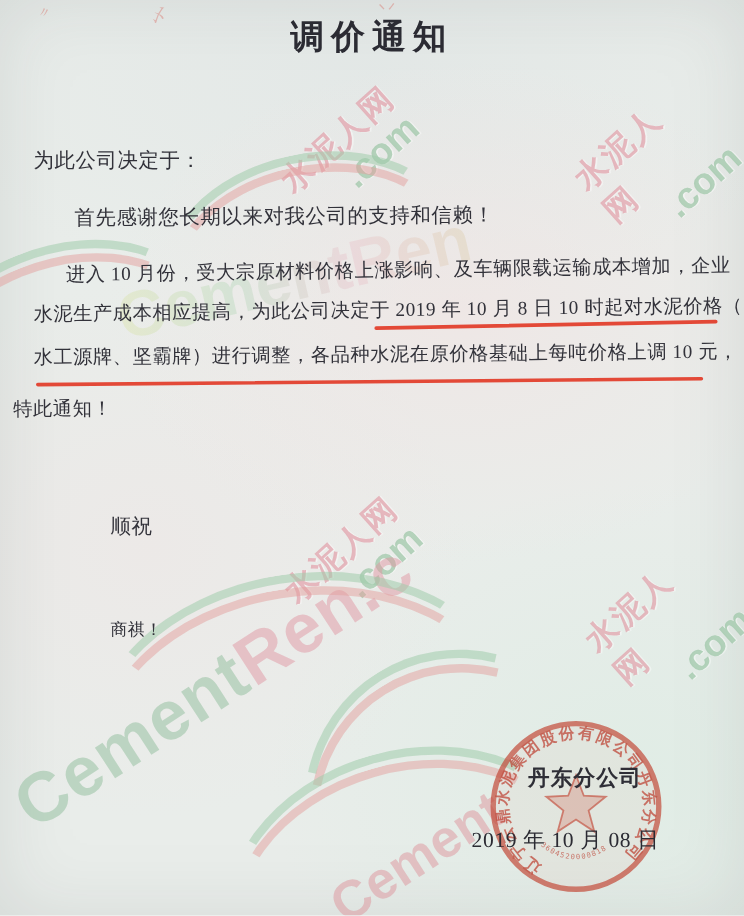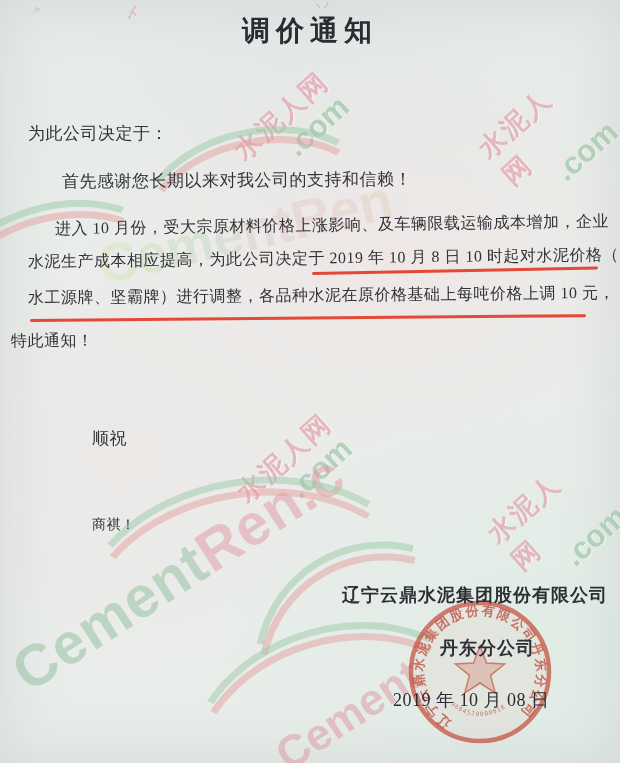--- a/index.html
+++ b/index.html
@@ -122,20 +122,19 @@
 
   <div class="t title">调价通知</div>
   <div class="t salut">为此公司决定于：</div>
   <div class="t p1">首先感谢您长期以来对我公司的支持和信赖！</div>
   <div class="t l1">进入 10 月份，受大宗原材料价格上涨影响、及车辆限载运输成本增加，企业</div>
   <div class="t l2">水泥生产成本相应提高，为此公司决定于 2019 年 10 月 8 日 10 时起对水泥价格（山</div>
   <div class="t l3">水工源牌、坚霸牌）进行调整，各品种水泥在原价格基础上每吨价格上调 10 元，</div>
   <div class="t l4">特此通知！</div>
   <div class="t wish1">顺祝</div>
   <div class="t wish2">商祺！</div>
-  <div class="t company">辽宁云鼎水泥集团股份有限公司</div>
   <div class="t branch">丹东分公司</div>
   <div class="t date">2019 年 10 月 08 日</div>
 
   <div class="uline u1"></div>
   <div class="uline u2"></div>
 
 </div>
 
 </body></html>

